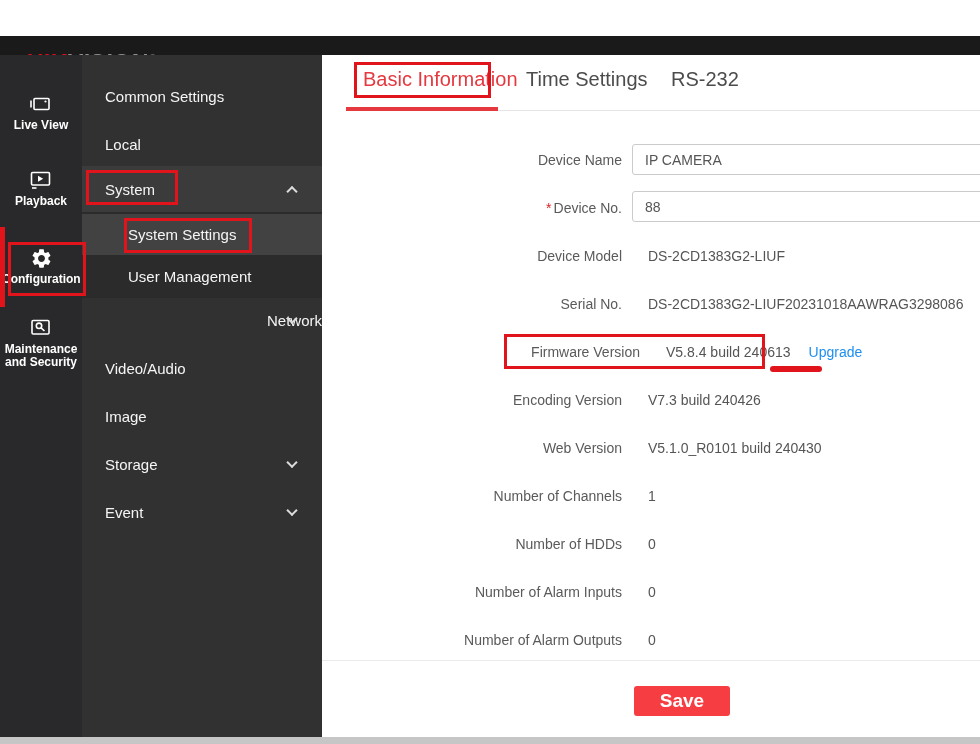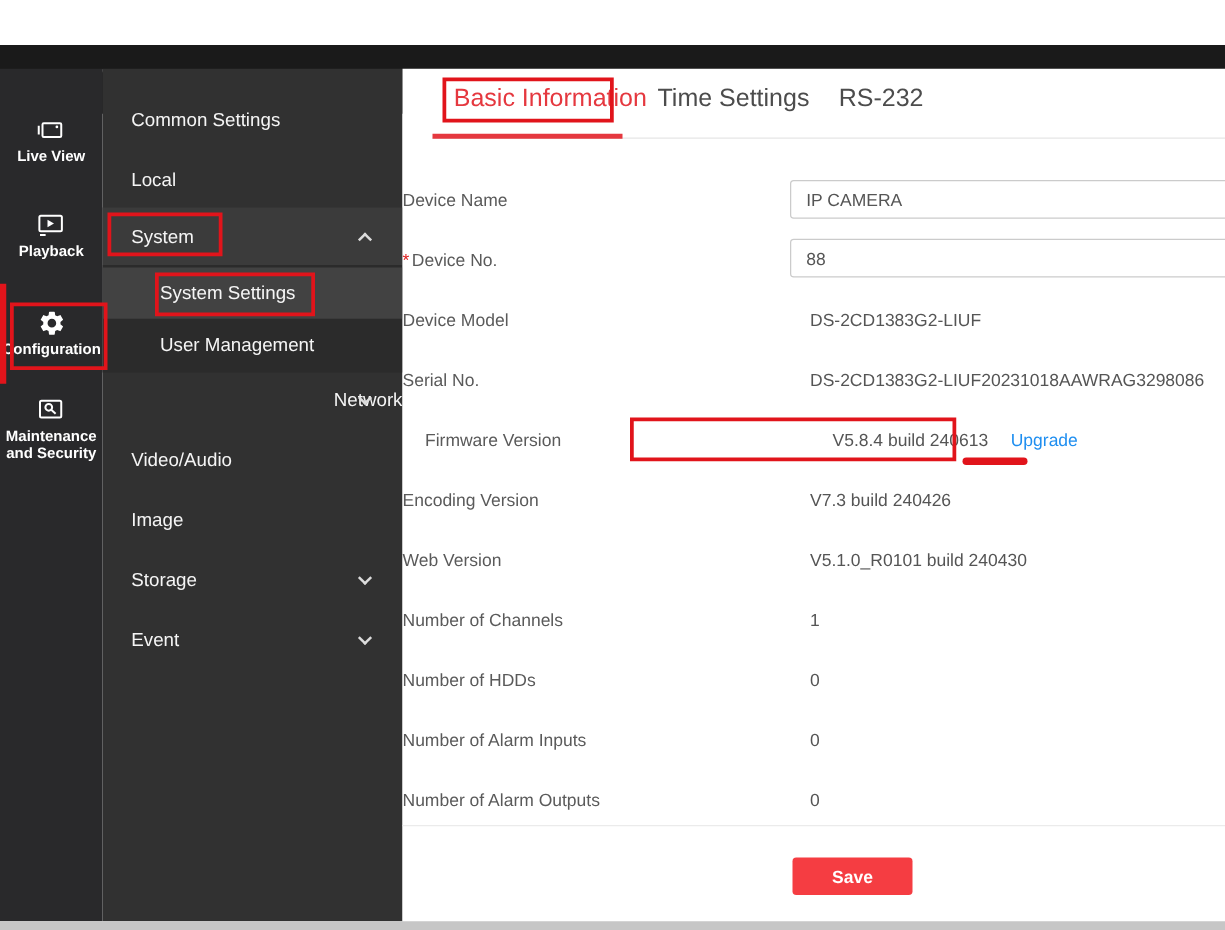--- a/index.html
+++ b/index.html
@@ -32,29 +32,29 @@
   .chev.up   { transform:translateY(-30%) rotate(-135deg); }
 
   
   .content-bg { position:absolute; left:322px; top:55px; width:658px; height:682px; background:#fff; }
   .tab { position:absolute; top:68px; height:20px; font-size:20px; color:#4c4c4c; cursor:pointer; white-space:nowrap; }
   .tab.active { color:#e5383f; }
   .tab-indicator { position:absolute; left:346px; top:107px; width:152px; height:4px; background:#e5383f; }
   .tab-divider { position:absolute; left:346px; top:110px; width:634px; height:1px; background:#e6e6e6; }
 
   .frow { position:absolute; left:322px; width:658px; height:20px; display:flex; align-items:center; font-size:14px; }
-  .flabel { width:300px; color:#5a5a5a; white-space:nowrap; }
+  .flabel { width:300px; text-align:right; color:#5a5a5a; white-space:nowrap; }
   .fval { margin-left:26px; color:#555; white-space:nowrap; }
   .req { color:#e02020; margin-right:2px; }
   .upgrade { margin-left:18px; color:#1e8ef0; cursor:pointer; }
 
   .tinput { position:absolute; left:632px; width:368px; height:31px; border:1px solid #cbcbcb; border-radius:3px; font-family:"Liberation Sans", sans-serif; font-size:14px; color:#555; padding:0 12px; background:#fff; outline:none; }
 
   .save-divider { position:absolute; left:322px; top:660px; width:658px; height:1px; background:#ebebeb; }
-  .save-btn { position:absolute; left:634px; top:686px; width:96px; height:30px; background:#f53d42; border:none; border-radius:3px; color:#fff; font-size:14px; font-weight:bold; font-family:"Liberation Sans", sans-serif; cursor:pointer; }
+  .save-btn { position:absolute; left:634px; top:686px; width:96px; height:30px; background:#f53d42; border:none; border-radius:3px; color:#fff; font-size:19px; font-weight:bold; font-family:"Liberation Sans", sans-serif; cursor:pointer; }
   .bottom-strip { position:absolute; left:0; top:737px; width:980px; height:7px; background:#c6c6c6; }
 
   
   .ann { position:absolute; border:3px solid #e1141b; z-index:50; pointer-events:none; }
   .ann-fill { position:absolute; background:#e1141b; z-index:50; pointer-events:none; }
 
   svg { display:block; }
 </style>
 </head>
 <body>

